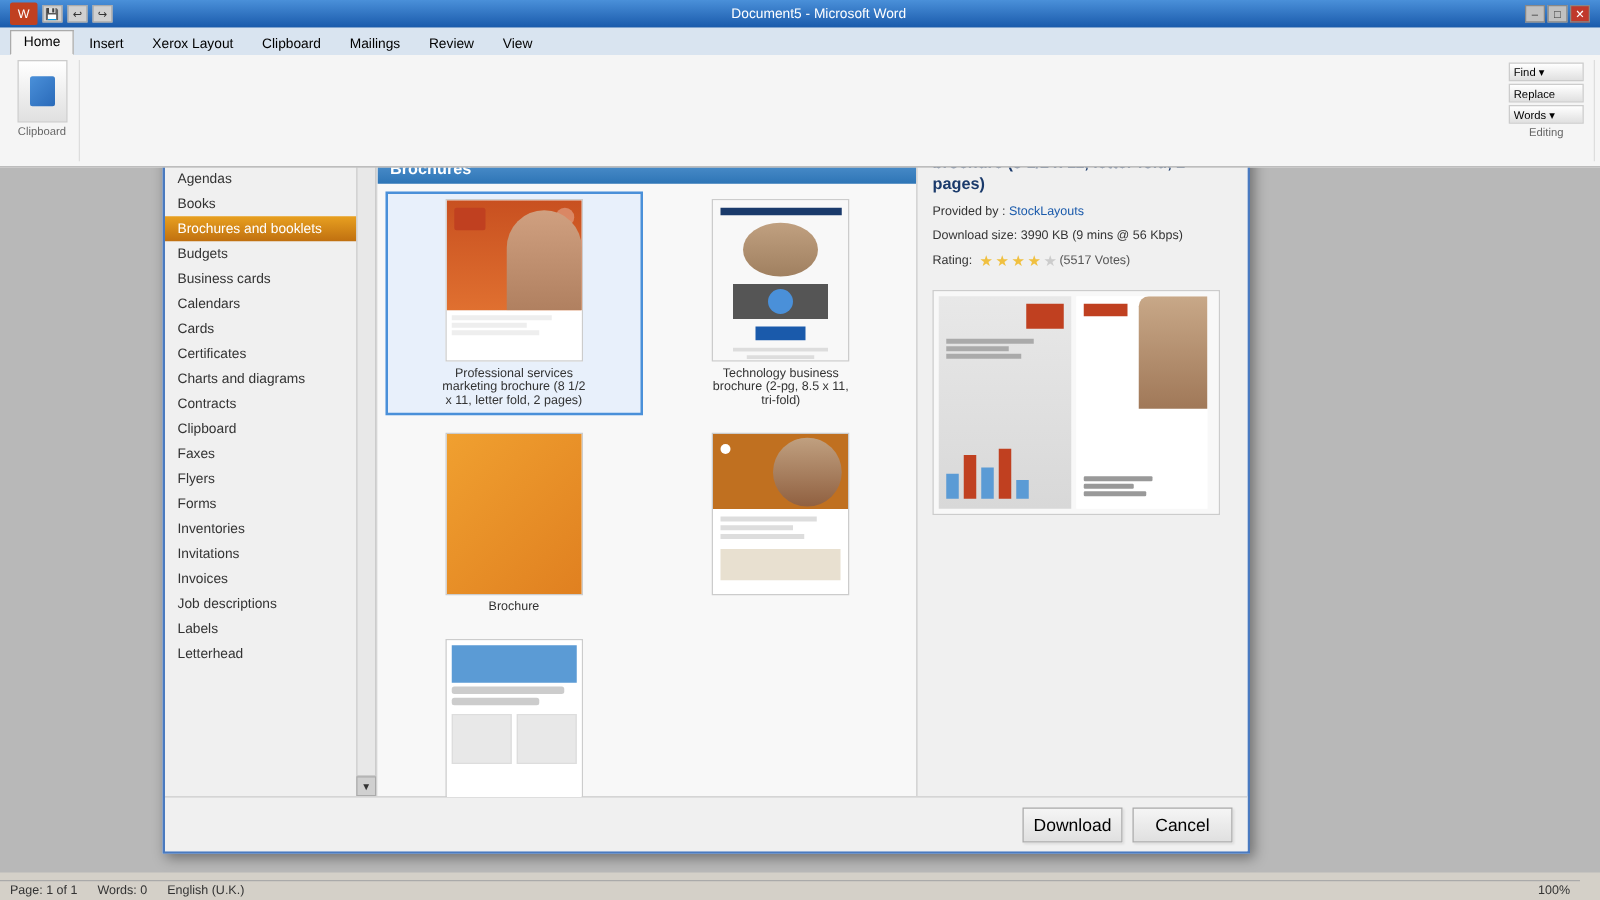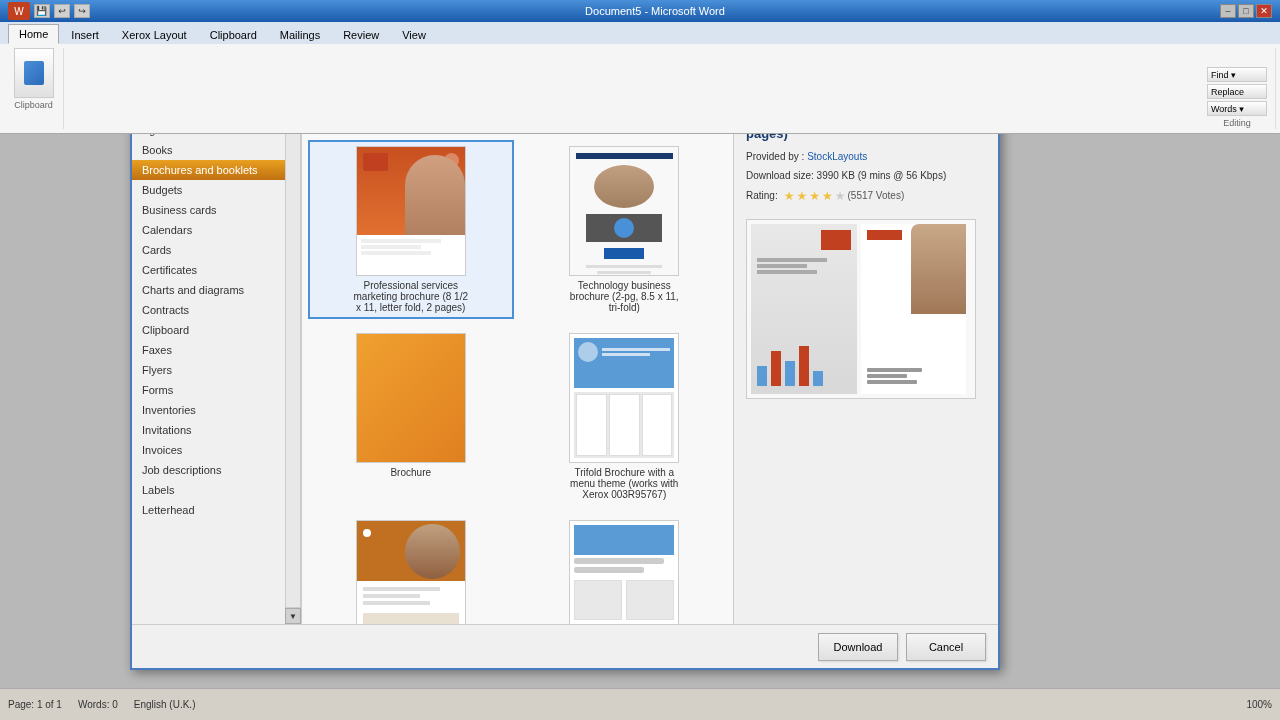--- a/index.html
+++ b/index.html
@@ -54,21 +54,21 @@
     }
     .ribbon-group-label {
       font-size: 9px;
       color: #666;
       margin-top: 2px;
     }
 
     
     .dialog-overlay {
       position: absolute;
-      top: 50px;
+      top: 63px;
       left: 130px;
       width: 870px;
       height: 620px;
       background: #fff;
       border: 2px solid #4a7abf;
       box-shadow: 3px 3px 10px rgba(0,0,0,0.4);
       display: flex;
       flex-direction: column;
     }
 
@@ -467,21 +467,21 @@
       justify-content: flex-end;
       padding: 0 12px;
       gap: 8px;
     }
     .action-btn {
       min-width: 80px;
       height: 28px;
       padding: 0 4px;
       border: 1px solid #aaa;
       background: linear-gradient(to bottom, #f5f5f5, #e0e0e0);
-      font-size: 11px;
+      font-size: 14px;
       cursor: pointer;
       display: flex;
       align-items: center;
       justify-content: center;
       box-shadow: 1px 1px 2px rgba(0,0,0,0.1);
     }
 
     
     .left-panel-scroll::-webkit-scrollbar,
     .template-grid::-webkit-scrollbar {
@@ -496,22 +496,22 @@
     .template-grid::-webkit-scrollbar-thumb {
       background: #c0c0c0;
       border: 1px solid #aaa;
     }
 
     
     .status-bar {
       position: absolute;
       bottom: 0;
       left: 0;
-      right: 0;
-      height: 32px;
+      right: 16px;
+      height: 16px;
       background: #d4d0c8;
       border-top: 1px solid #aaa;
       display: flex;
       align-items: center;
       padding: 0 8px;
       font-size: 10px;
       color: #333;
       gap: 16px;
     }
 
@@ -689,41 +689,20 @@
           <div class="template-label">Technology business brochure (2-pg, 8.5 x 11, tri-fold)</div>
         </div>
 
         <div class="template-item">
           <div class="template-thumb">
             <div class="brochure3"></div>
           </div>
           <div class="template-label">Brochure</div>
         </div>
 
-        <div class="template-item">
-          <div class="template-thumb">
-            <div class="brochure4">
-              <div class="brochure4-top">
-                <div style="display:flex;gap:4px;padding:4px;">
-                  <div style="width:20px;height:20px;background:rgba(255,255,255,0.5);border-radius:50%;"></div>
-                  <div style="flex:1;display:flex;flex-direction:column;justify-content:center;gap:2px;">
-                    <div style="height:3px;background:rgba(255,255,255,0.7);"></div>
-                    <div style="height:3px;background:rgba(255,255,255,0.7);width:70%;"></div>
-                  </div>
-                </div>
-              </div>
-              <div class="brochure4-content">
-                <div class="brochure4-col"></div>
-                <div class="brochure4-col"></div>
-                <div class="brochure4-col"></div>
-              </div>
-            </div>
-          </div>
-          <div class="template-label">Trifold Brochure with a menu theme (works with Xerox 003R95767)</div>
-        </div>
 
         <div class="template-item">
           <div class="template-thumb">
             <div class="brochure5">
               <div class="brochure5-top">
                 <div style="position:absolute;left:6px;top:8px;width:8px;height:8px;background:white;border-radius:50%;"></div>
                 <div class="brochure5-person"></div>
               </div>
               <div style="flex:1;background:white;padding:6px;">
                 <div style="height:4px;background:#ddd;margin-bottom:3px;width:80%;"></div>
@@ -849,21 +828,21 @@
 <div style="position:absolute;top:44px;left:0;right:0;height:90px;background:#f5f5f5;border-bottom:1px solid #aaa;display:flex;padding:4px;gap:4px;z-index:5;">
   <div class="ribbon-group">
     <div style="width:40px;height:50px;background:linear-gradient(to bottom,#fff,#e0e0e0);border:1px solid #ccc;display:flex;flex-direction:column;align-items:center;justify-content:center;cursor:pointer;">
       <div style="width:20px;height:24px;background:linear-gradient(135deg,#4a90d9,#2a6ab9);border-radius:2px;"></div>
     </div>
     <span class="ribbon-group-label">Clipboard</span>
   </div>
   <div style="flex:1;"></div>
   <div class="ribbon-group">
     <div style="display:flex;flex-direction:column;gap:2px;margin-top:2px;">
-      <div style="width:60px;height:15px;background:linear-gradient(to bottom,#fff,#e0e0e0);border:1px solid #ccc;font-size:9px;display:flex;align-items:center;padding:0 3px;cursor:pointer;margin-top:17px;">
+      <div style="width:60px;height:15px;background:linear-gradient(to bottom,#fff,#e0e0e0);border:1px solid #ccc;font-size:9px;display:flex;align-items:center;padding:0 3px;cursor:pointer;">
         <span>Find ▾</span>
       </div>
       <div style="width:60px;height:15px;background:linear-gradient(to bottom,#fff,#e0e0e0);border:1px solid #ccc;font-size:9px;display:flex;align-items:center;padding:0 3px;cursor:pointer;">
         <span>Replace</span>
       </div>
       <div style="width:60px;height:15px;background:linear-gradient(to bottom,#fff,#e0e0e0);border:1px solid #ccc;font-size:9px;display:flex;align-items:center;padding:0 3px;cursor:pointer;">
         <span>Words ▾</span>
       </div>
     </div>
     <span class="ribbon-group-label">Editing</span>

